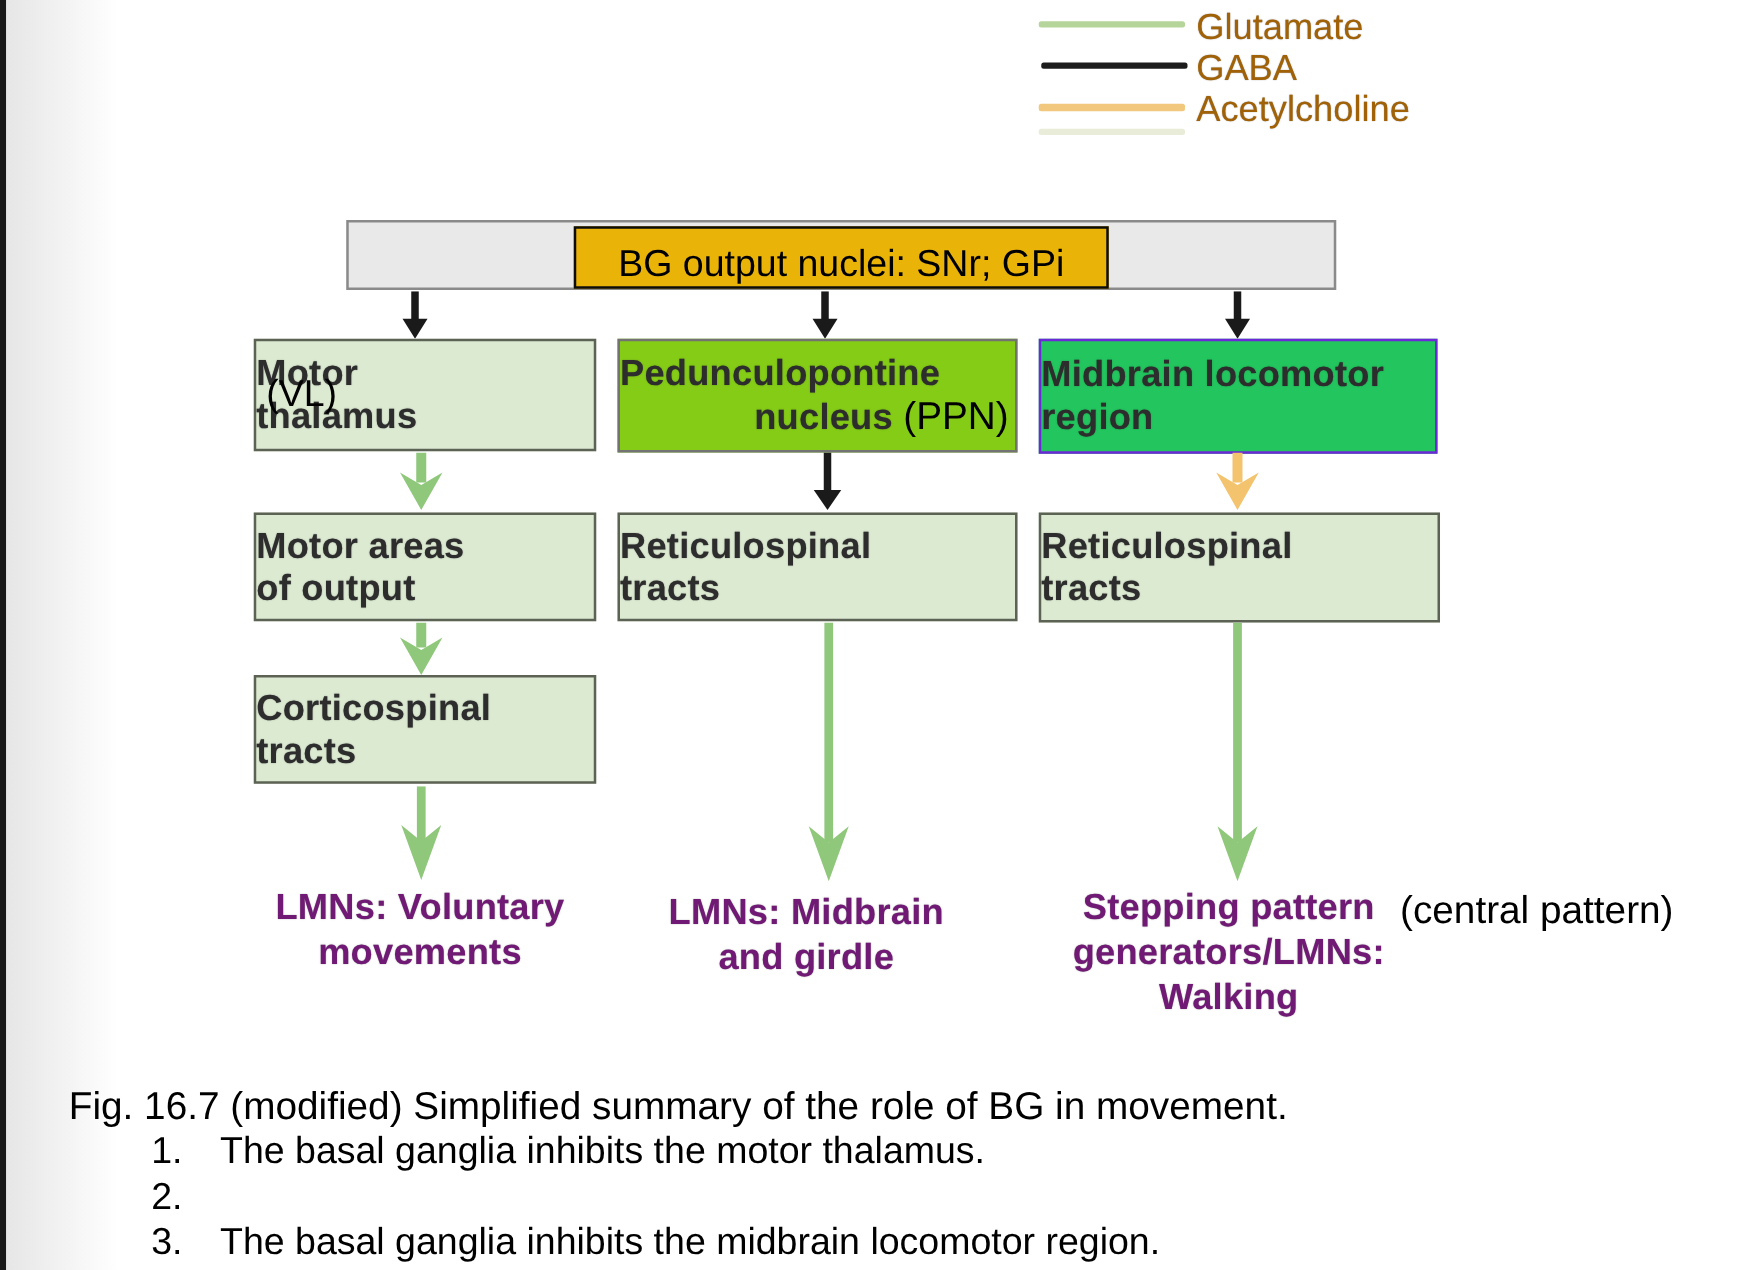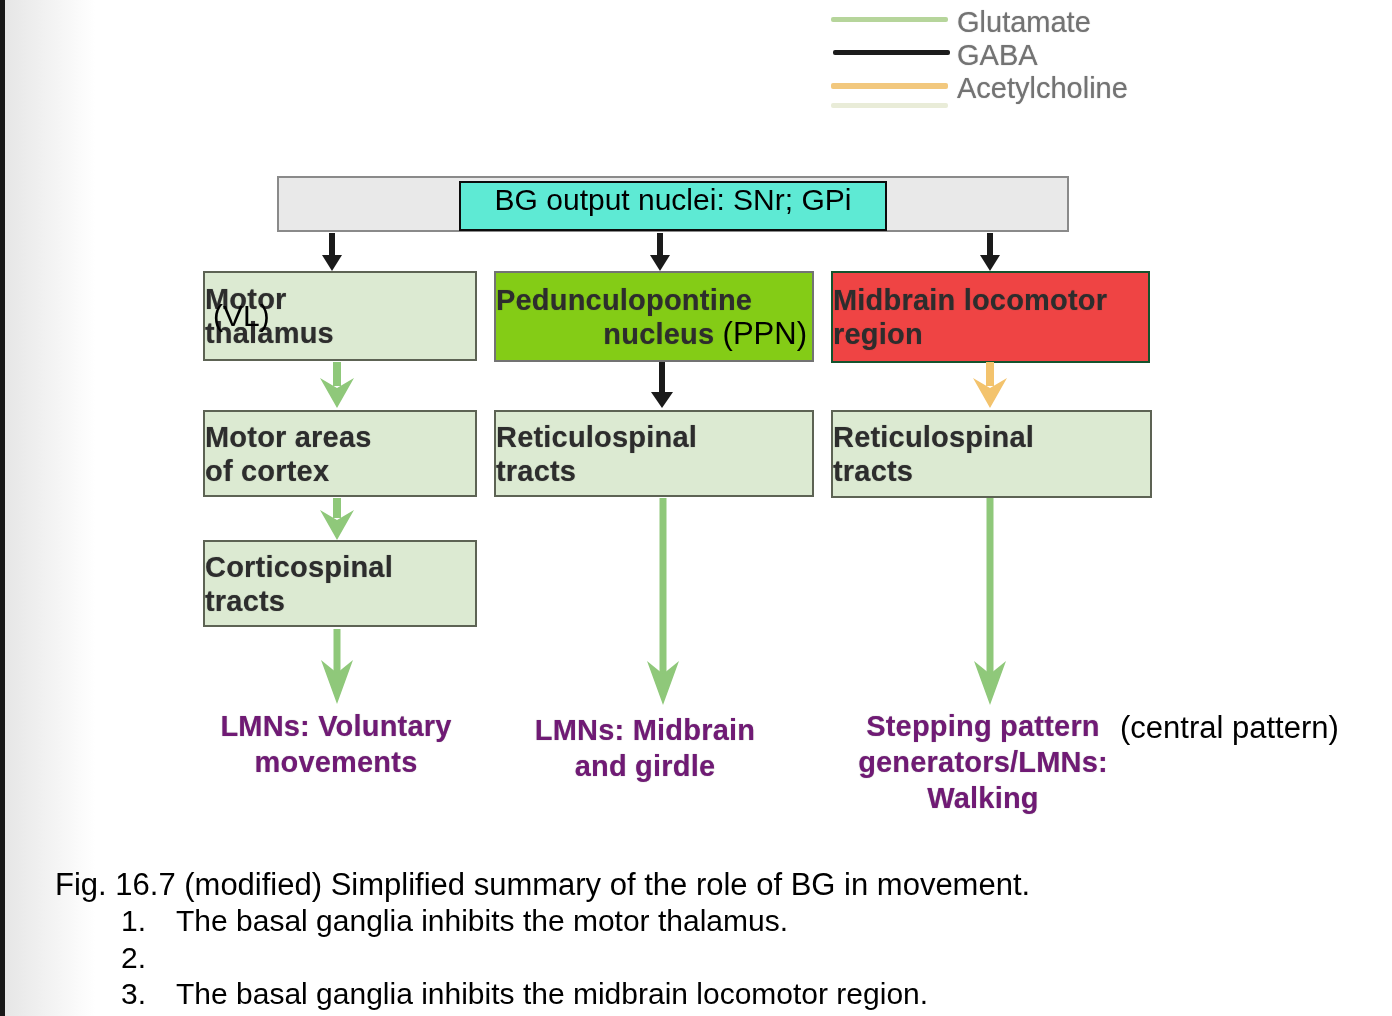--- a/index.html
+++ b/index.html
@@ -6,39 +6,39 @@
   #canvas{
     position:relative;width:1392px;height:1016px;overflow:hidden;background:#ffffff;
     font-family:"Liberation Sans", sans-serif;
   }
   
   .left-bar{position:absolute;left:0;top:0;width:5px;height:1016px;background:#181818;}
   .left-grad{position:absolute;left:5px;top:0;width:90px;height:1016px;
     background:linear-gradient(to right,#e6e6e6,#ffffff);}
   
   .legend-line{position:absolute;width:117px;height:5px;border-radius:2px;}
-  .legend-label{position:absolute;font-size:29px;color:#737373;white-space:nowrap;
+  .legend-label{position:absolute;font-size:29px;color:#a16207;white-space:nowrap;
     text-shadow:0 0 1px rgba(40,40,40,0.45);}
   .l-glu{background:#b6d59b;left:831px;top:17px;}
   .l-gaba{background:#1c1c1c;left:833px;top:50px;}
   .l-ach{background:#f2c87e;left:831px;top:83px;height:6px;}
   .l-faint{background:rgba(198,206,152,0.38);left:831px;top:103px;}
   
   .dbox{position:absolute;box-sizing:border-box;display:flex;flex-direction:column;
     align-items:flex-start;justify-content:center;font-size:29px;line-height:34px;
     font-weight:600;color:#2d2d2d;text-align:center;
     text-shadow:0 0 1px rgba(45,45,45,0.5);letter-spacing:0.2px;}
   .green{background:#dcead2;border:2px solid #5d6354;}
   .grayb{background:#84cc16;border:2px solid #737373;}
-  .orangeb{background:#ef4444;border:2px solid #14532d;}
+  .orangeb{background:#22c55e;border:2px solid #6d28d9;}
   .top-bar{position:absolute;left:277px;top:176px;width:792px;height:56px;
     background:#e9e9e9;border:2px solid #8a8a8a;box-sizing:border-box;}
   .top-label{position:absolute;left:459px;top:181px;width:428px;height:50px;
-    background:#5eead4;border:2px solid #0c0c0c;box-sizing:border-box;
-    display:flex;align-items:flex-start;justify-content:center;
+    background:#eab308;border:2px solid #0c0c0c;box-sizing:border-box;
+    display:flex;align-items:flex-end;justify-content:center;
     font-size:30px;color:#000;}
   .crisp{font-weight:400;color:#000;text-shadow:none;letter-spacing:0;}
   .vl-note{position:absolute;left:8px;top:50%;transform:translateY(-50%);font-size:30px;}
   .ppn-line2{width:100%;text-align:right;padding-right:5px;box-sizing:border-box;}
   
   .arr{position:absolute;}
   .f-green{fill:#8fc87a;}
   .f-black{fill:#1a1a1a;}
   .f-orange{fill:#f3c36d;}
   
@@ -109,21 +109,21 @@
     <rect class="f-black" x="12" y="0" width="6" height="32"></rect>
       <polygon class="f-black" points="4,30 26,30 15,46"></polygon>
   </svg>
   <svg class="arr" style="left:972px;top:362px;" width="36" height="46">
     <rect class="f-orange" x="14" y="0" width="8" height="24"></rect>
       <path class="f-orange" d="M18 46 L1 16 L18 26 L35 16 Z"></path>
   </svg>
 
   <div class="dbox green" style="left:203px;top:410px;width:274px;height:87px;">
     <span>Motor areas</span>
-    <span>of cortex</span>
+    <span>of output</span>
   </div>
   <div class="dbox green" style="left:494px;top:410px;width:320px;height:87px;">
     <span>Reticulospinal</span>
     <span>tracts</span>
   </div>
   <div class="dbox green" style="left:831px;top:410px;width:321px;height:88px;">
     <span>Reticulospinal</span>
     <span>tracts</span>
   </div>
 

